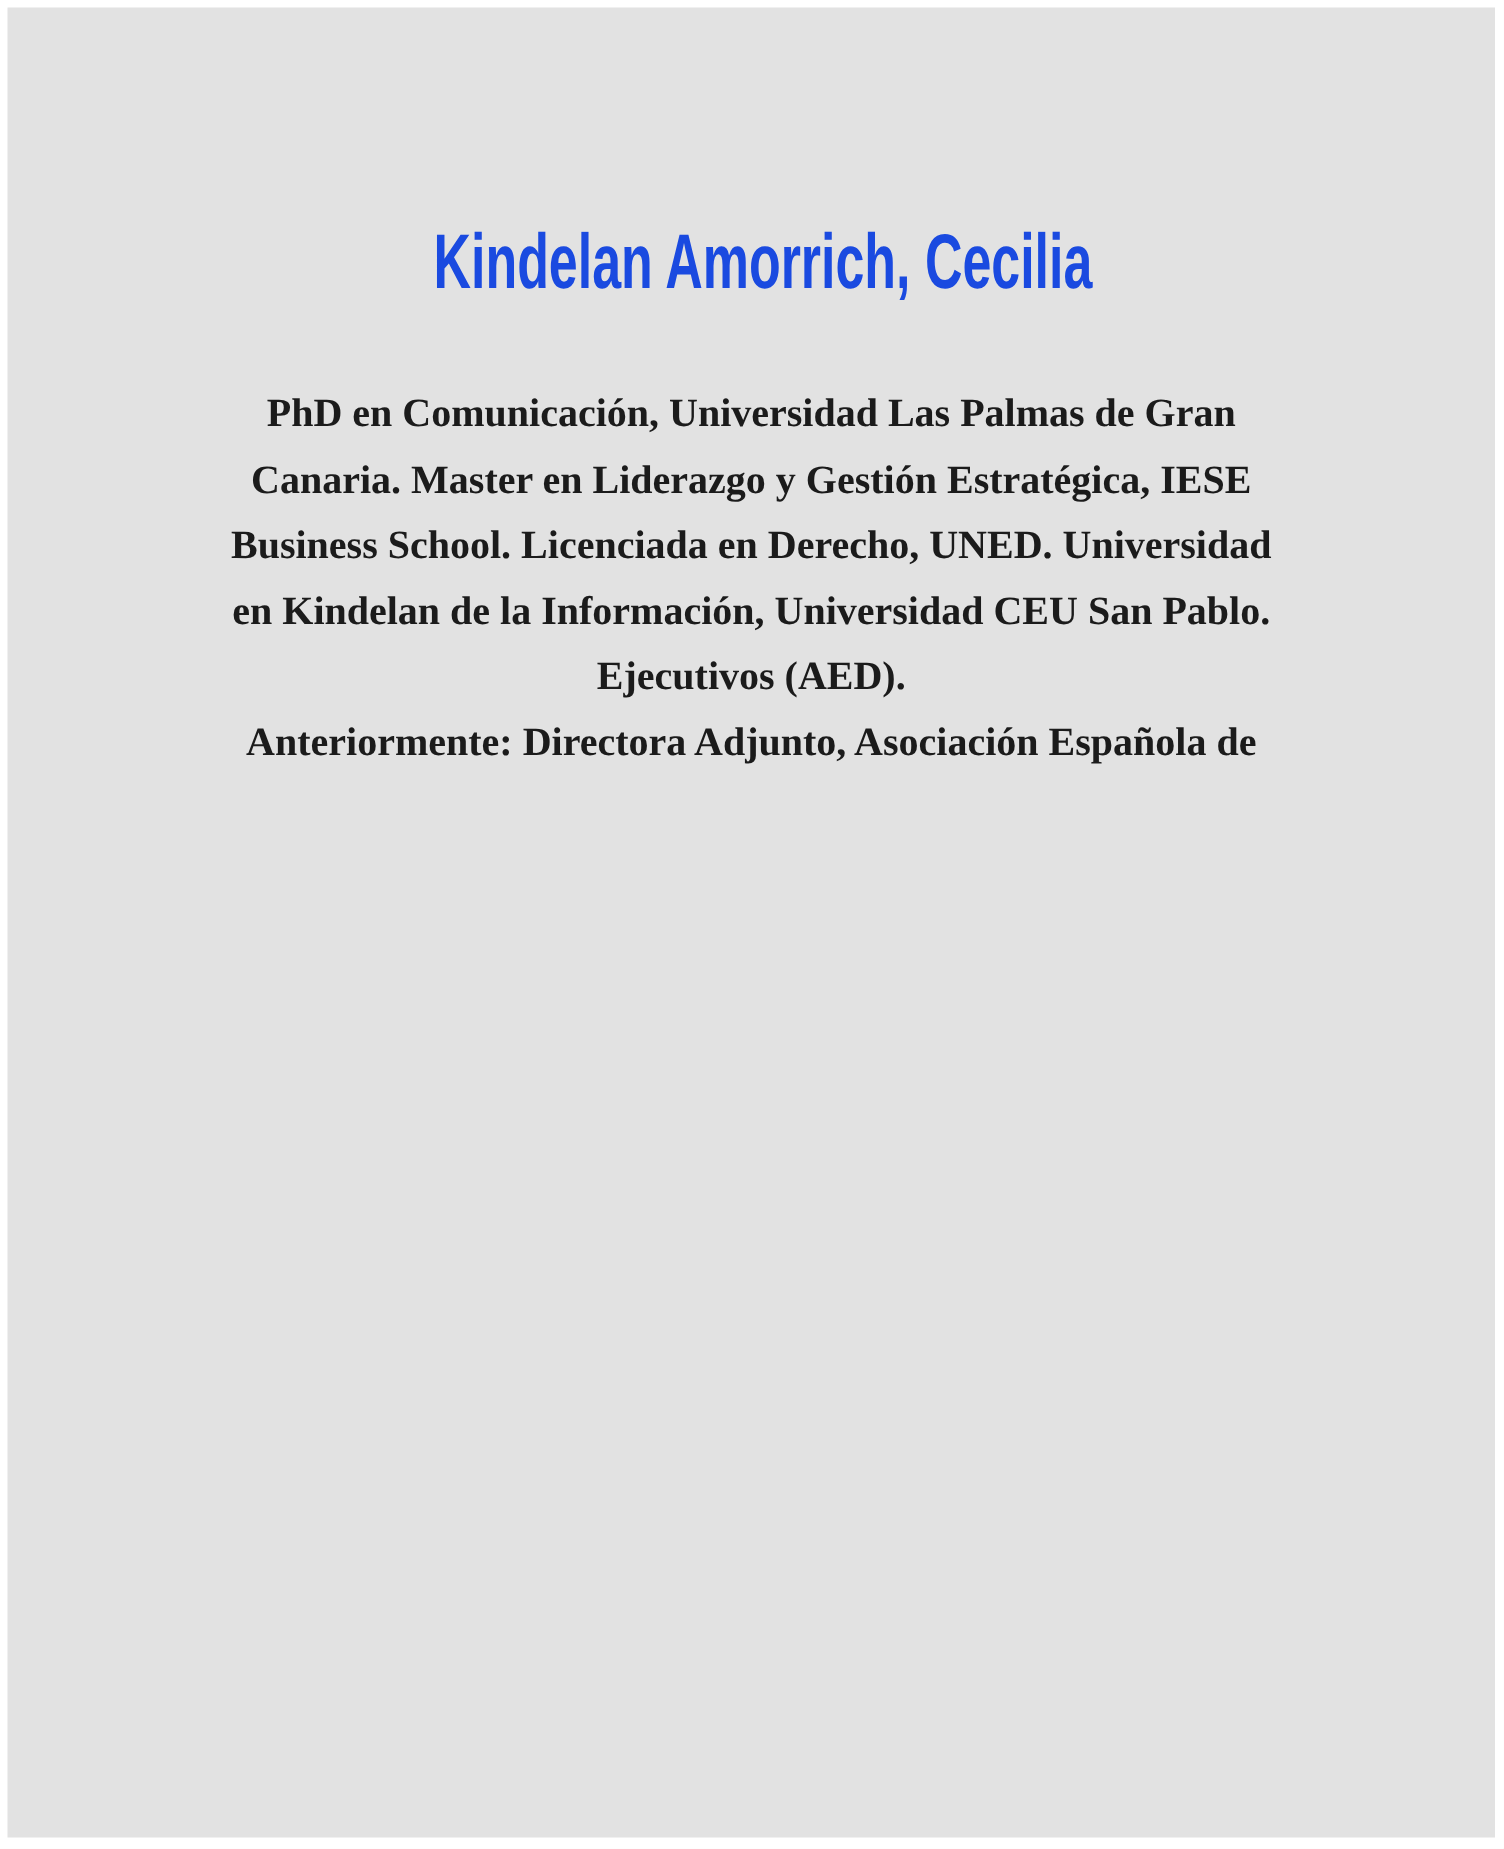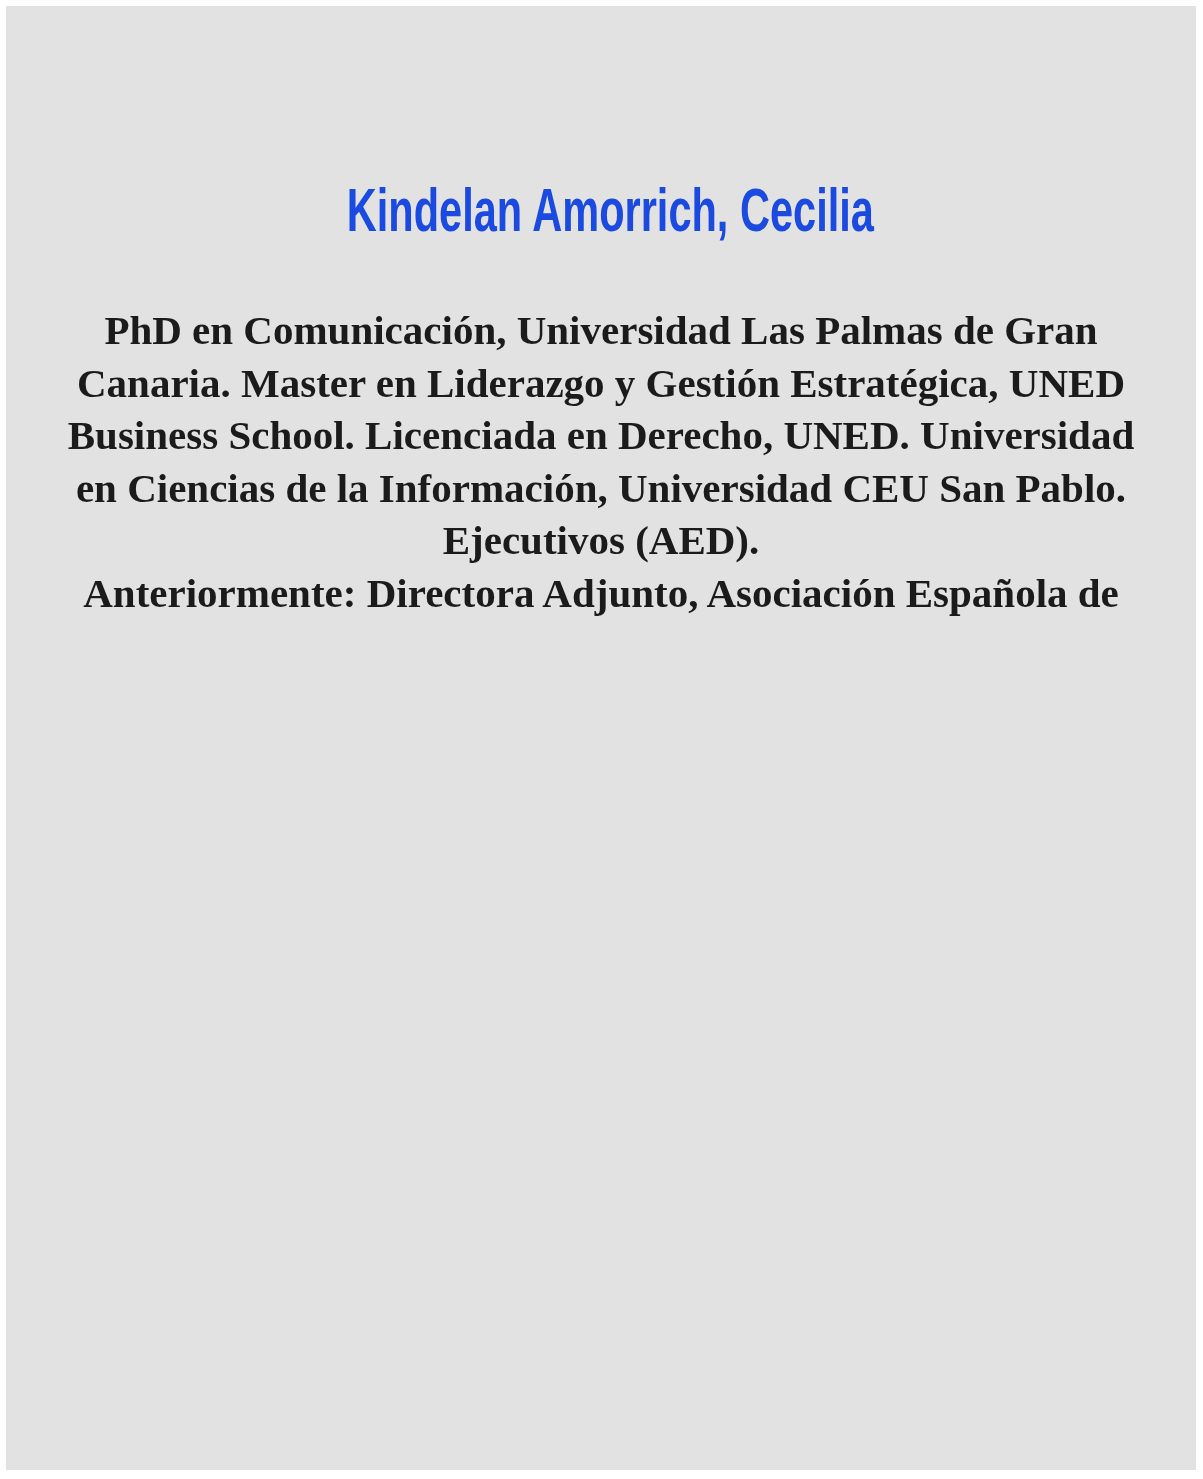--- a/index.html
+++ b/index.html
@@ -36,36 +36,36 @@
     letter-spacing: 0px;
     color: #1a4ae0;
     white-space: nowrap;
     transform: scaleX(0.67);
     transform-origin: center top;
   }
   .bio {
     margin-top: 58px;
     font-family: "Liberation Serif", serif;
     font-weight: 700;
-    font-size: 41px;
+    font-size: 32px;
     line-height: 52.5px;
     color: #1b1b1b;
   }
   .bio-line {
     white-space: nowrap;
   }
 </style>
 </head>
 <body style="background: rgb(255, 255, 255);">
 
 <div class="content-panel" style="background: rgb(226, 226, 226);">
   <div class="title-wrap">
     <h1 class="page-title" style="color: rgb(26, 74, 224);">Kindelan Amorrich, Cecilia</h1>
   </div>
   <div class="bio" style="color: rgb(27, 27, 27);">
     <div class="bio-line">PhD en Comunicación, Universidad Las Palmas de Gran</div>
-    <div class="bio-line">Canaria. Master en Liderazgo y Gestión Estratégica, UNED</div>
+    <div class="bio-line">Canaria. Master en Liderazgo y Gestión Estratégica, IESE</div>
     <div class="bio-line">Business School. Licenciada en Derecho, UNED. Universidad</div>
-    <div class="bio-line">en Ciencias de la Información, Universidad CEU San Pablo.</div>
+    <div class="bio-line">en Kindelan de la Información, Universidad CEU San Pablo.</div>
     <div class="bio-line">Ejecutivos (AED).</div>
     <div class="bio-line">Anteriormente: Directora Adjunto, Asociación Española de</div>
   </div>
 </div>
 
 </body></html>

